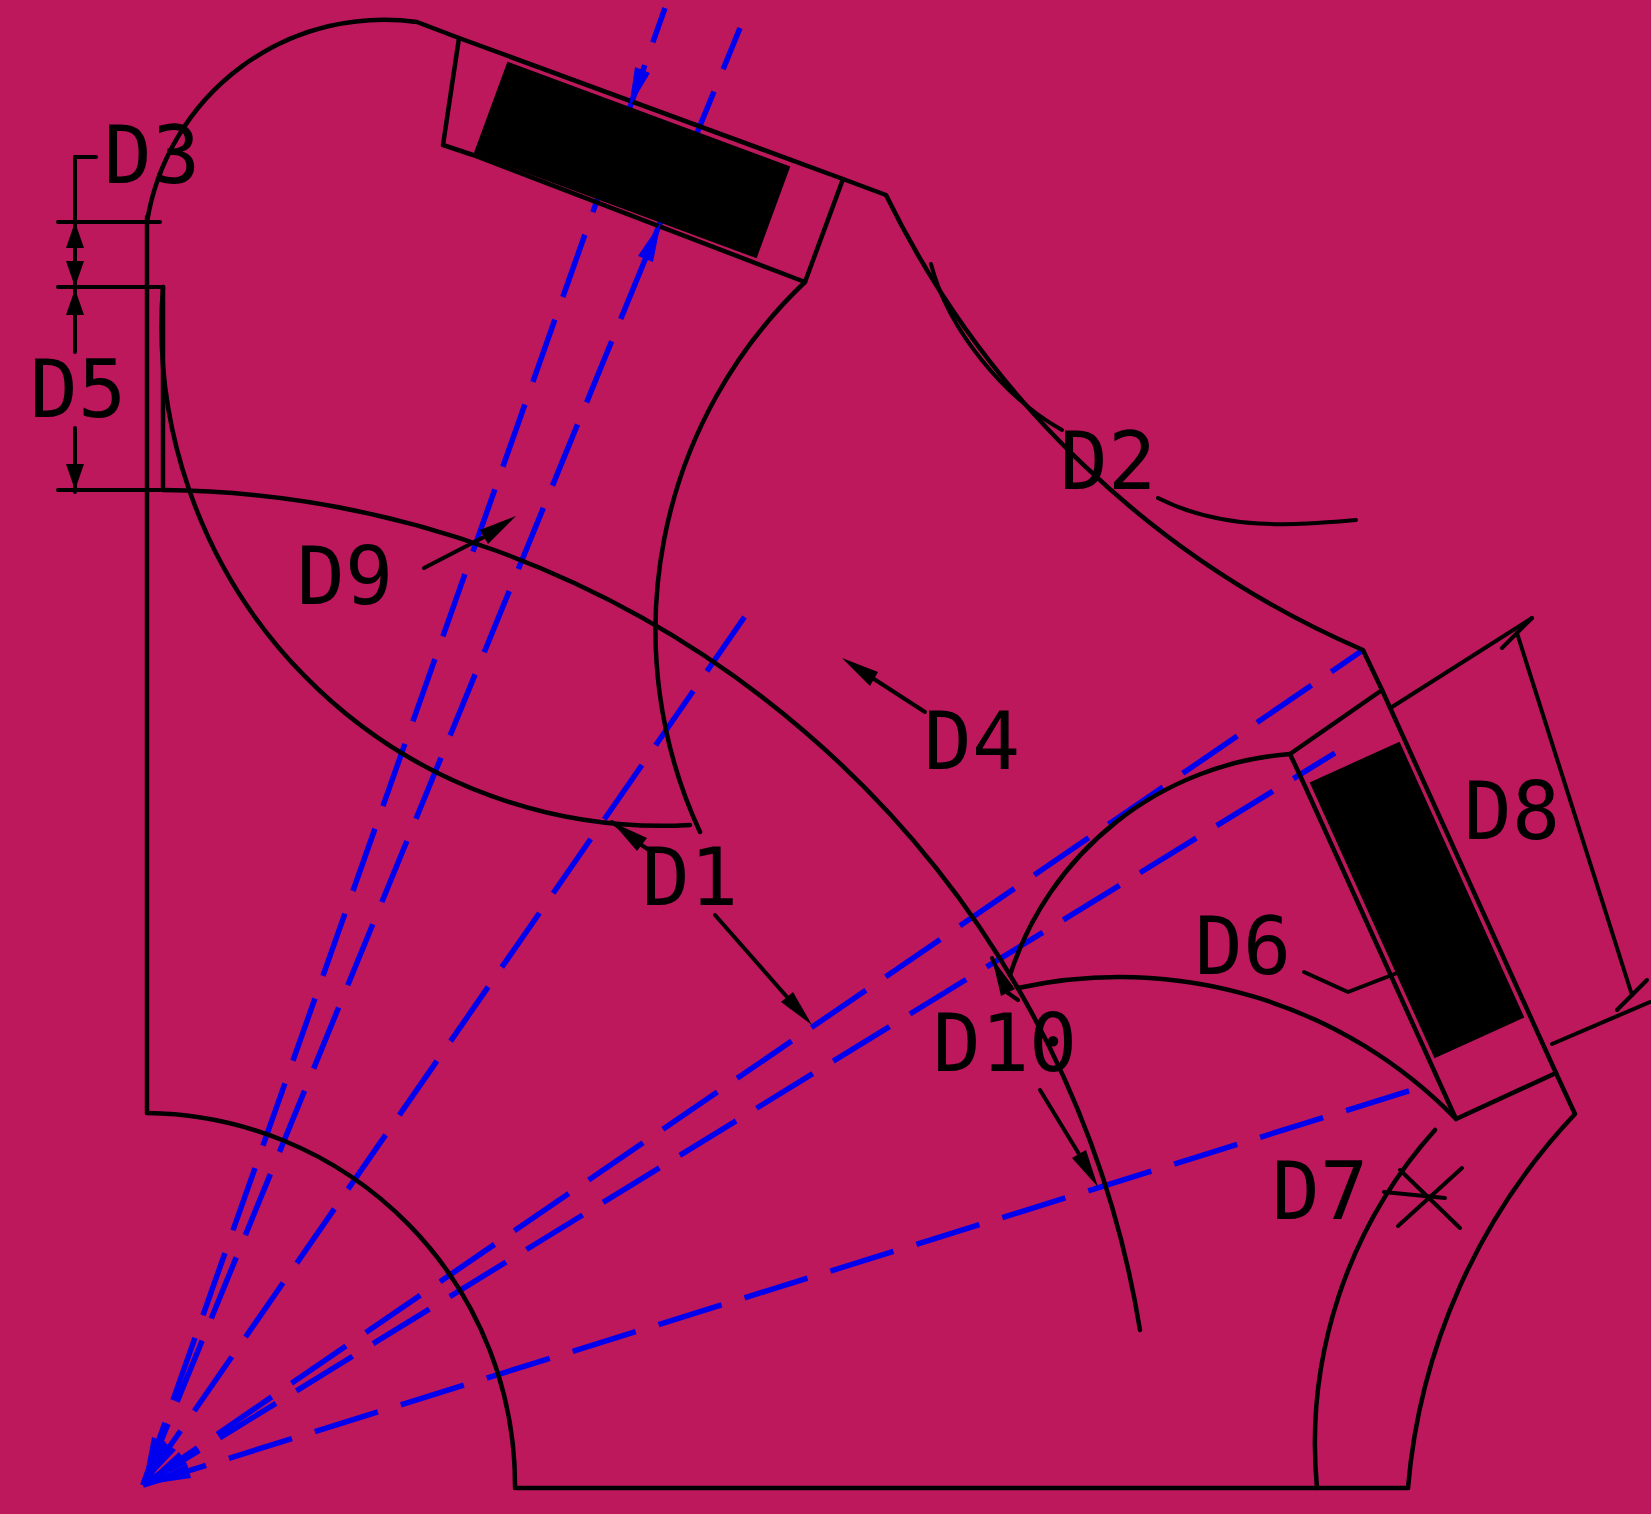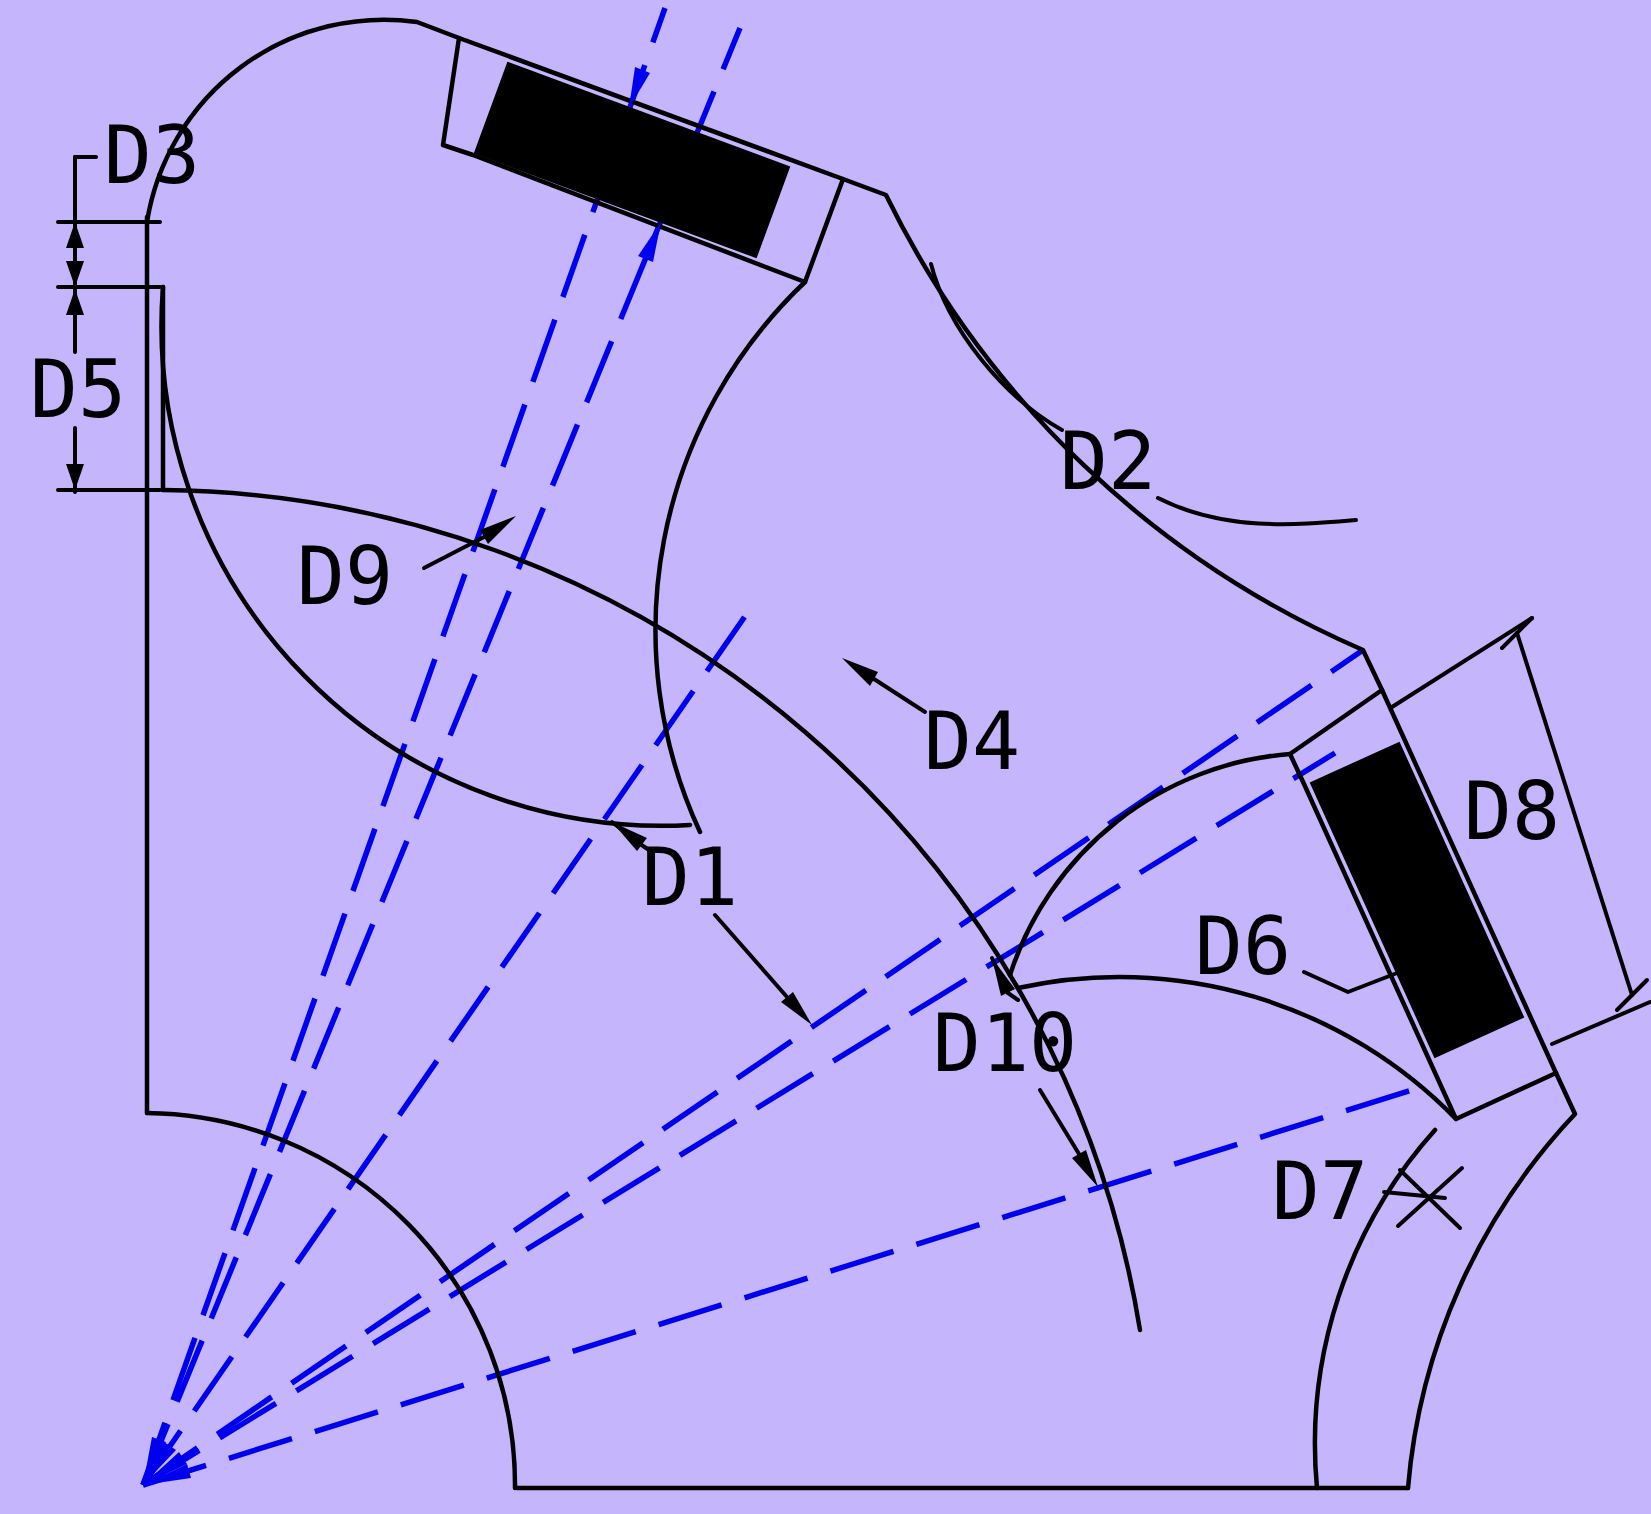--- a/index.html
+++ b/index.html
@@ -1,16 +1,16 @@
 <!DOCTYPE html>
 <html><head>
 <meta charset="utf-8">
 <style>
   html,body{margin:0;padding:0;background:#ffffff;}
-  .canvas{width:1651px;height:1514px;position:relative;background:#c4b5fd;overflow:hidden;}
+  .canvas{width:1651px;height:1514px;position:relative;background:#be185d;overflow:hidden;}
   svg{display:block;}
   .outline{fill:none;stroke:#000000;stroke-width:4.5;stroke-linejoin:round;stroke-linecap:round;}
   .thin{fill:none;stroke:#000000;stroke-width:4;stroke-linejoin:round;stroke-linecap:round;}
   .magnet{fill:#000000;stroke:#000000;stroke-width:2;}
   .construction{fill:none;stroke:#0000ee;stroke-width:5.5;stroke-dasharray:66 24;stroke-linecap:butt;}
   .bluearrow{fill:#0000ee;stroke:none;}
   .blackarrow{fill:#000000;stroke:none;}
   .cadtext{font-family:"DejaVu Sans Mono","Liberation Mono",monospace;font-size:80px;fill:#000000;text-anchor:middle;}
 </style>
 </head>

